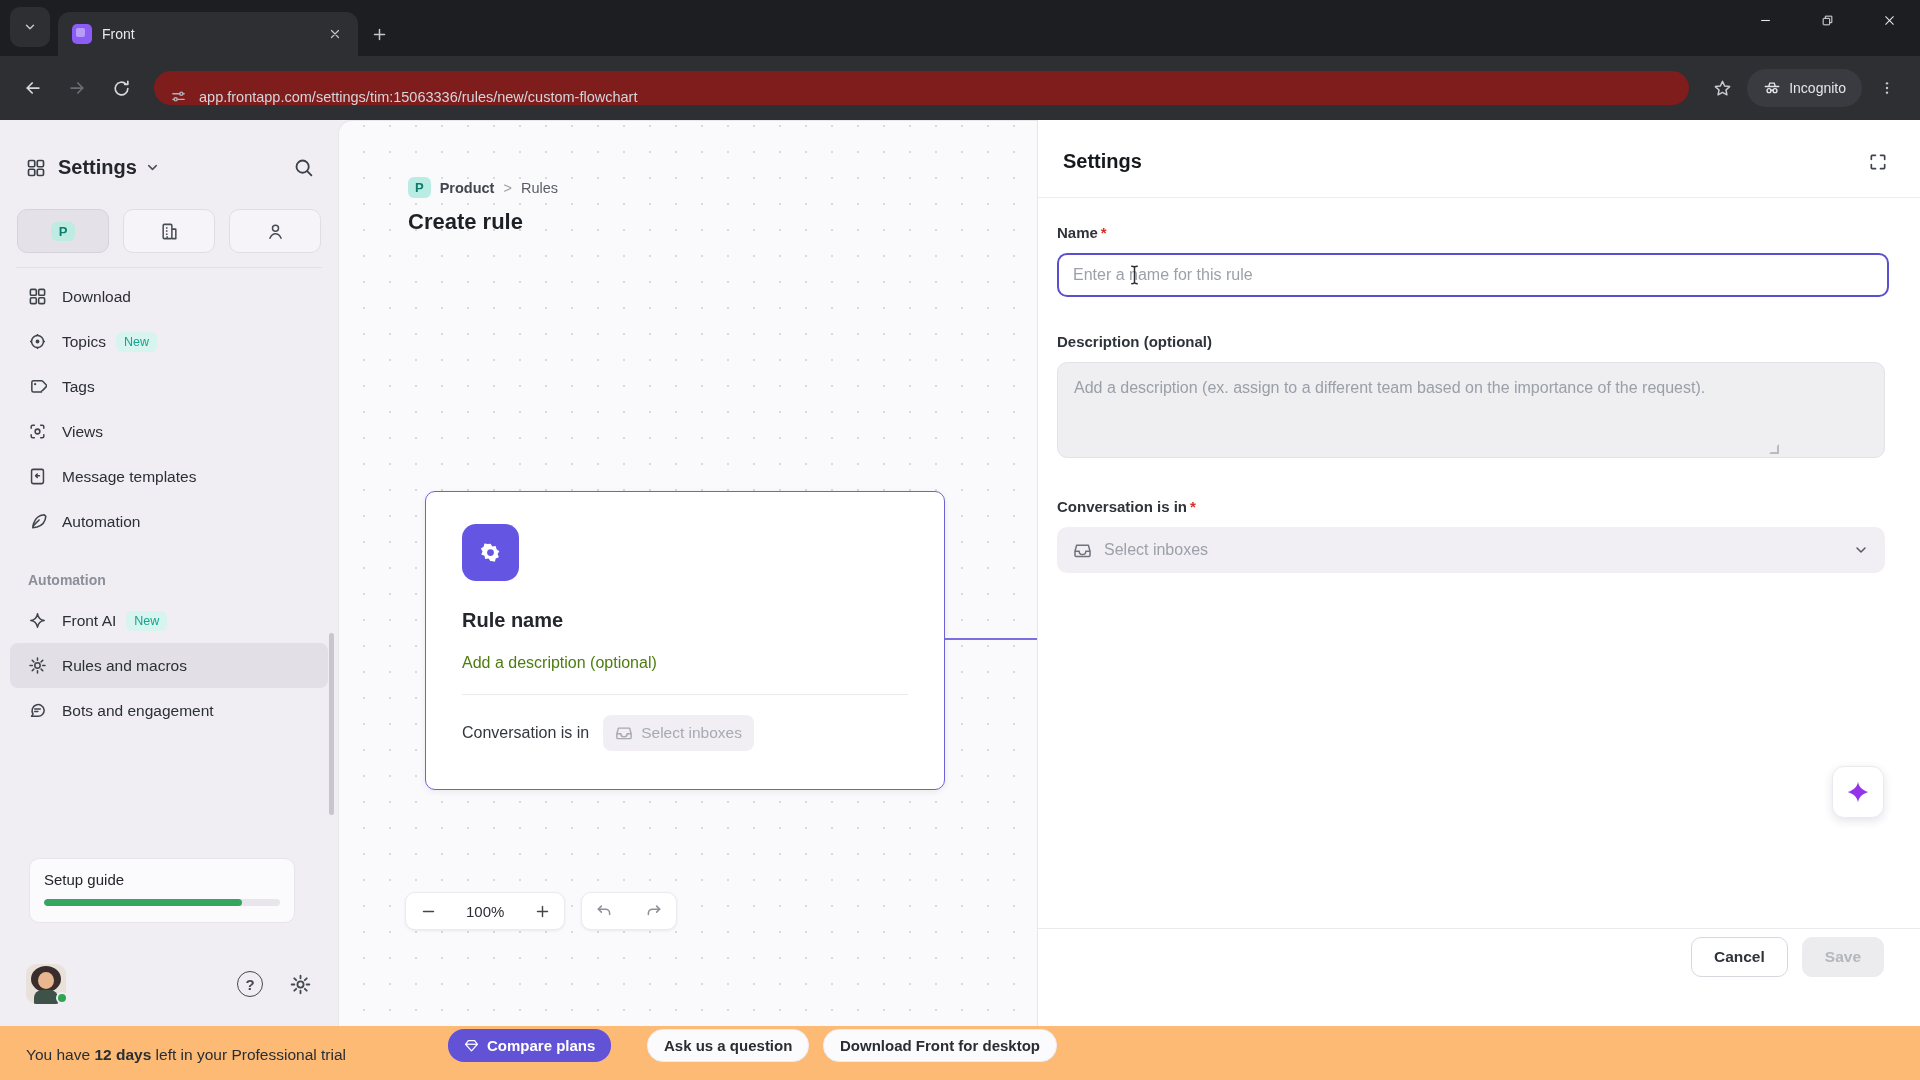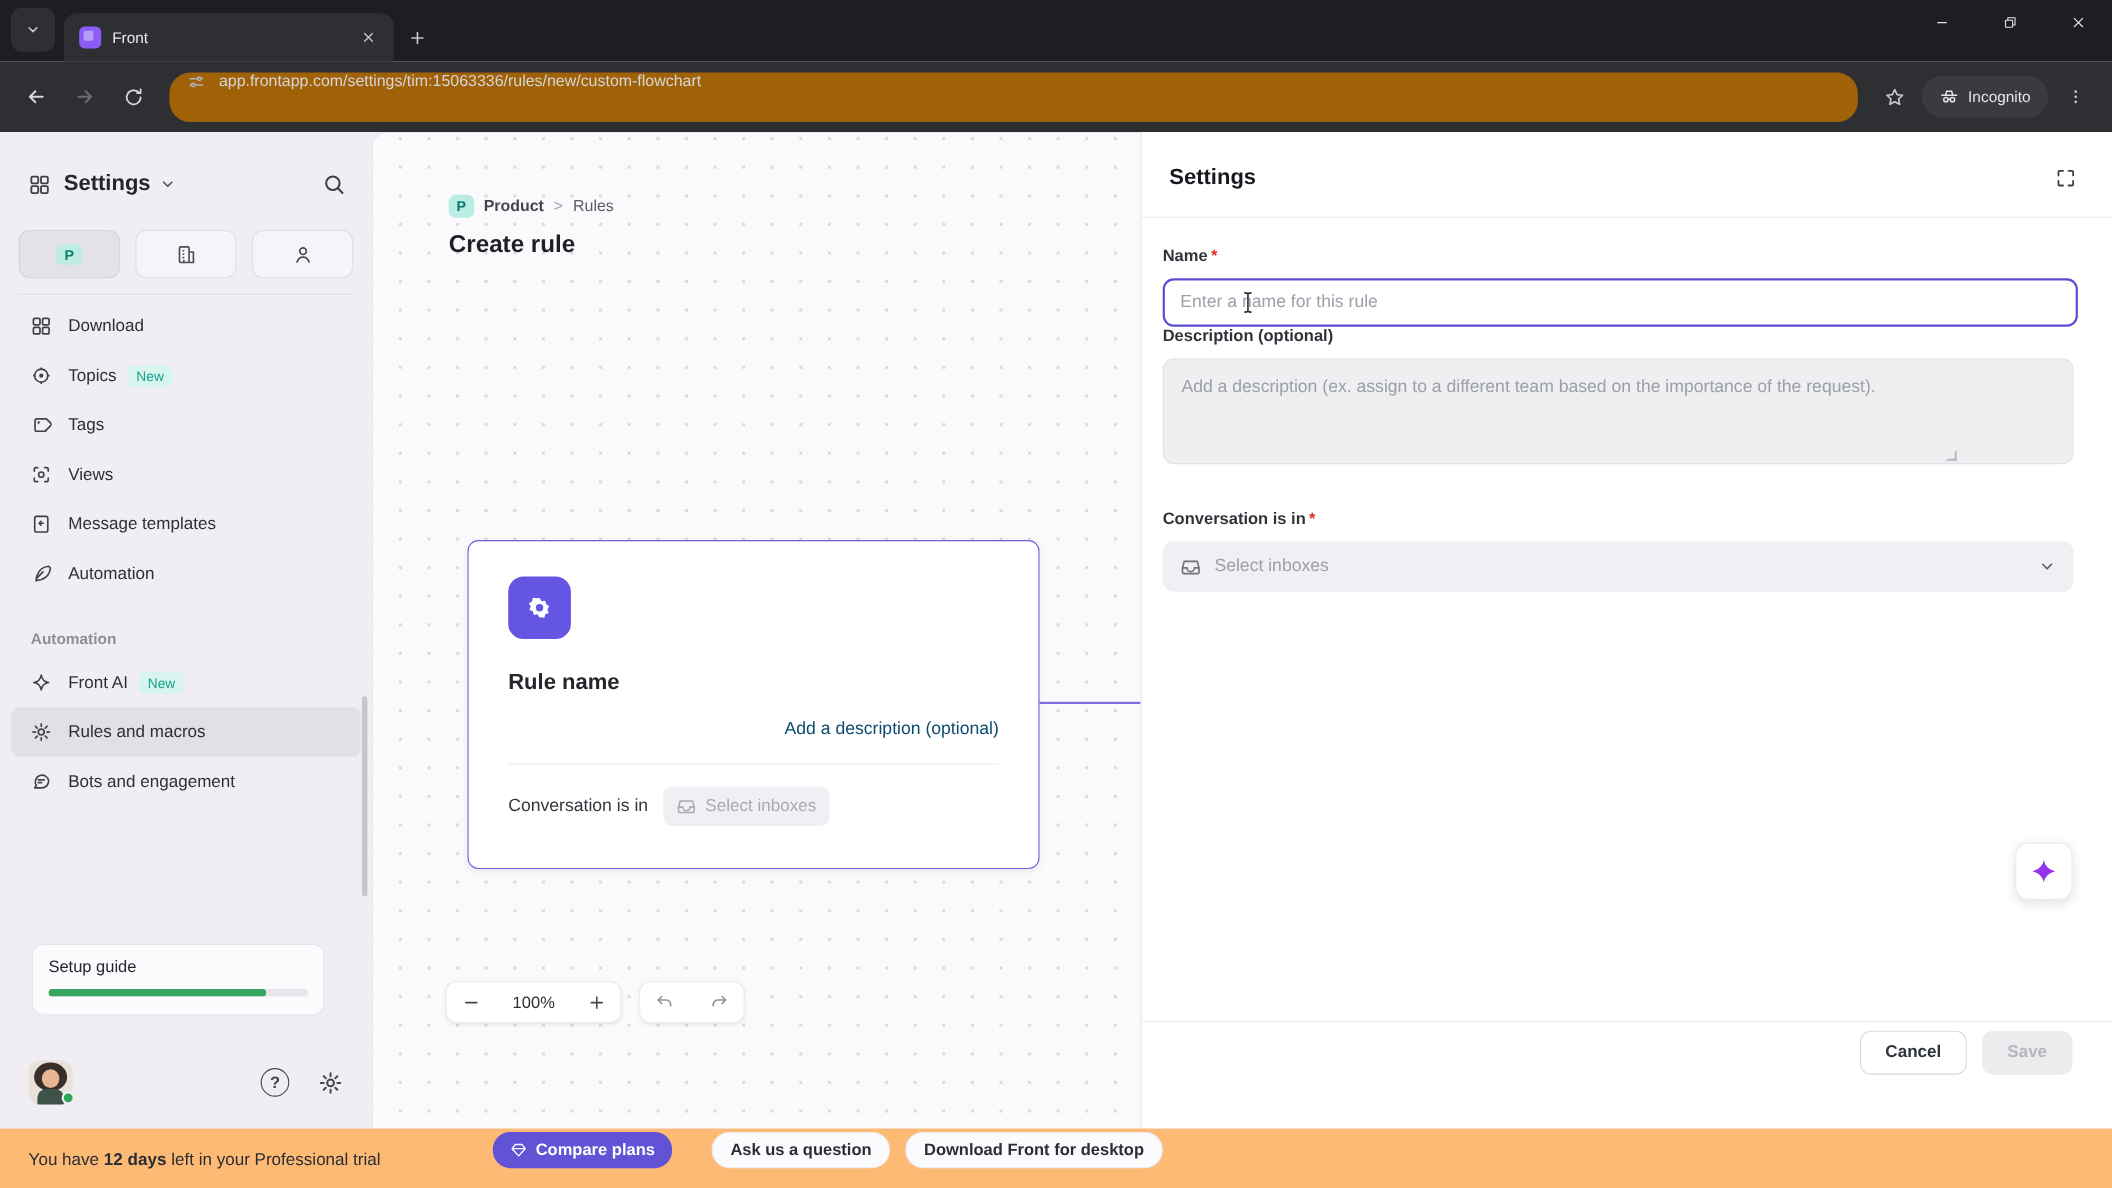--- a/index.html
+++ b/index.html
@@ -14,21 +14,21 @@
   .tab .grow { flex:1; }
   .favicon { width:20px; height:20px; border-radius:5px; background:#8b5cf6; position:relative; flex:0 0 auto; }
   .favicon::after { content:""; position:absolute; left:4px; top:4px; width:9px; height:9px; background:#b79df7; border-radius:2px; }
   .tab-close, .new-tab { background:none; border:none; color:#c3c6cb; width:26px; height:26px; border-radius:50%; display:flex; align-items:center; justify-content:center; cursor:pointer; }
   .new-tab { margin:0 0 9px 8px; }
   .win-controls { position:absolute; right:0; top:0; height:40px; display:flex; }
   .win-btn { width:62px; height:40px; display:flex; align-items:center; justify-content:center; color:#e4e6ea; background:none; border:none; cursor:pointer; }
   .toolbar { height:64px; background:#2e2f33; display:flex; align-items:center; padding:0 14px; gap:6px; }
   .nav-btn { width:38px; height:38px; border:none; background:none; border-radius:50%; display:flex; align-items:center; justify-content:center; color:#d6d8dc; cursor:pointer; }
   .nav-btn.disabled { color:#6a6d73; }
-  .omnibox { flex:1; height:45px; margin:0 8px; background:#a16207; border-radius:19px; display:flex; align-items:flex-start; padding:0 16px; gap:12px; }
+  .omnibox { flex:1; height:34px; margin:0 8px; background:#7f1d1d; border-radius:19px; display:flex; align-items:flex-end; padding:0 16px; gap:12px; }
   .omnibox .url { color:#d3d5da; font-size:14.5px; white-space:nowrap; }
   .site-info { color:#aeb1b7; display:flex; }
   .star-btn { color:#c7cad0; }
   .incognito-pill { display:flex; align-items:center; gap:8px; background:#3a3b40; height:38px; border-radius:19px; padding:0 16px; color:#e4e6ea; font-size:14px; }
   .menu-btn { color:#c7cad0; font-size:18px; letter-spacing:0; }
 
   
   .app { display:flex; height:906px; background:#f0eef3; }
 
   
@@ -70,21 +70,21 @@
   .breadcrumb { position:absolute; left:69px; top:56px; display:flex; align-items:center; gap:9px; font-size:14.5px; }
   .crumb-badge { background:#b9ece3; color:#0c7a69; font-weight:bold; font-size:13px; border-radius:6px; padding:3px 7px; }
   .crumb { color:#42464e; font-weight:bold; cursor:pointer; }
   .crumb-sep { color:#9aa0a9; }
   .crumb-last { color:#595e66; cursor:pointer; }
   .canvas-title { position:absolute; left:69px; top:88px; font-size:22px; font-weight:bold; color:#1d2025; }
   .rule-card { position:absolute; left:86px; top:370px; width:520px; height:299px; background:#ffffff; border:1.6px solid #6e61d8; border-radius:10px; box-shadow:0 2px 6px rgba(40,35,80,.07); cursor:pointer; }
   .rule-card .inner { padding:32px 36px 0 36px; }
   .rule-icon { width:57px; height:57px; border-radius:14px; background:#6456e3; color:#ffffff; display:flex; align-items:center; justify-content:center; }
   .rule-name { margin-top:28px; font-size:20px; font-weight:bold; color:#23262b; }
-  .rule-desc { margin-top:22px; font-size:16px; color:#0c4a6e;text-align:right; }
+  .rule-desc { margin-top:22px; font-size:16px; color:#4d7c0f; }
   .rule-divider { height:1px; background:#ece9ef; margin-top:22px; }
   .rule-cond { display:flex; align-items:center; gap:14px; padding:20px 36px; }
   .cond-label { font-size:16px; color:#32363d; }
   .cond-chip { display:flex; align-items:center; gap:8px; background:#f1eff3; border-radius:8px; padding:9px 12px; color:#a7aab2; font-size:15.5px; cursor:pointer; }
   .connector { position:absolute; left:606px; top:517px; width:94px; height:2px; background:#7a6ee0; }
   .zoombar { position:absolute; left:66px; top:771px; display:flex; gap:16px; }
   .pill { background:#ffffff; border:1px solid #eceaf0; border-radius:10px; box-shadow:0 1px 3px rgba(0,0,0,.07); height:38px; display:flex; align-items:center; padding:0 6px;gap:18px; }
   .pill button { background:none; border:none; color:#41454c; width:32px; height:32px; display:flex; align-items:center; justify-content:center; cursor:pointer; }
   .zoom-level { font-size:15px; color:#2b2f35; padding:0 4px; }
   .pill .hist { color:#8d919a; }
@@ -93,21 +93,21 @@
   .panel { width:883px; flex:0 0 883px; background:#ffffff; position:relative; border-left:1px solid #e8e6eb; }
   .panel-header { display:flex; align-items:center; padding:30px 32px 0 25px; }
   .panel-title { font-size:20px; font-weight:bold; color:#15181d; }
   .expand-btn { margin-left:auto; background:none; border:none; color:#3f434b; display:flex; cursor:pointer; }
   .panel-divider { height:1px; background:#eeecf1; margin-top:24px; }
   .panel-body { padding:26px 32px 0 19px; }
   .field-label { font-size:15px; font-weight:bold; color:#2f333a; margin-bottom:12px; }
   .req { color:#d93025; margin-left:3px; }
   .name-input { width:832px; height:44px; border:2px solid #5b4fd1; border-radius:10px; padding:0 14px; font-size:16px; font-family:"Liberation Sans",sans-serif; color:#23262b; outline:none; }
   .name-input::placeholder { color:#9ba0a9; }
-  .name-wrap { position:relative; }
+  .name-wrap { position:relative; margin-bottom:36px; }
   .ibeam { position:absolute; left:71px; top:11px; color:#2b2f35; pointer-events:none; }
   .desc-box { position:relative; width:728px; margin-bottom:36px; }
   .desc-input { width:828px; height:96px; background:#efeef1; border:1px solid #e4e2e8; border-radius:10px; padding:13px 16px; font-size:16px; line-height:24px; font-family:"Liberation Sans",sans-serif; color:#23262b; resize:none; outline:none; }
   .desc-input::placeholder { color:#9aa0a8; }
   .resize-grip { position:absolute; right:6px; bottom:8px; width:10px; height:10px; border-right:2px solid #b7bac1; border-bottom:2px solid #b7bac1; transform:skew(-45deg) ; transform:none; clip-path:polygon(100% 0,100% 100%,0 100%); cursor:nwse-resize; }
   .select-box { width:828px; height:46px; background:#f1eff3; border-radius:10px; display:flex; align-items:center; padding:0 16px; gap:12px; cursor:pointer; }
   .select-box .ph { color:#9ba0a9; font-size:16px; flex:1; }
   .select-box .tray { color:#6d727b; display:flex; }
   .select-box .chev { color:#555a62; display:flex; }
   .ai-fab { position:absolute; right:36px; top:646px; width:52px; height:52px; background:#ffffff; border:1px solid #eceaef; border-radius:12px; box-shadow:0 3px 10px rgba(30,25,70,.12); display:flex; align-items:center; justify-content:center; color:#9333ea; font-size:26px; cursor:pointer; }

